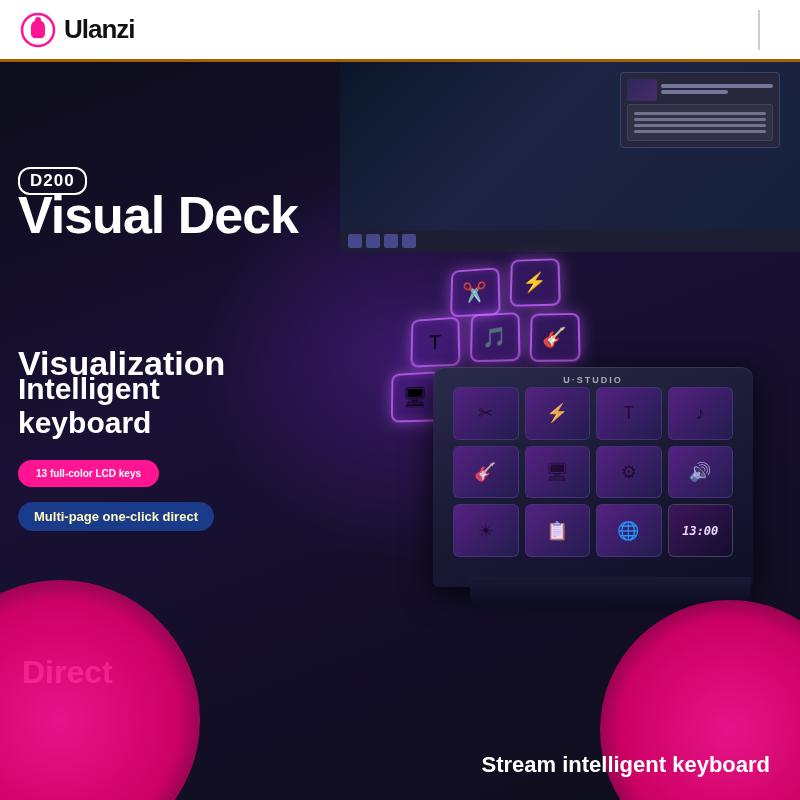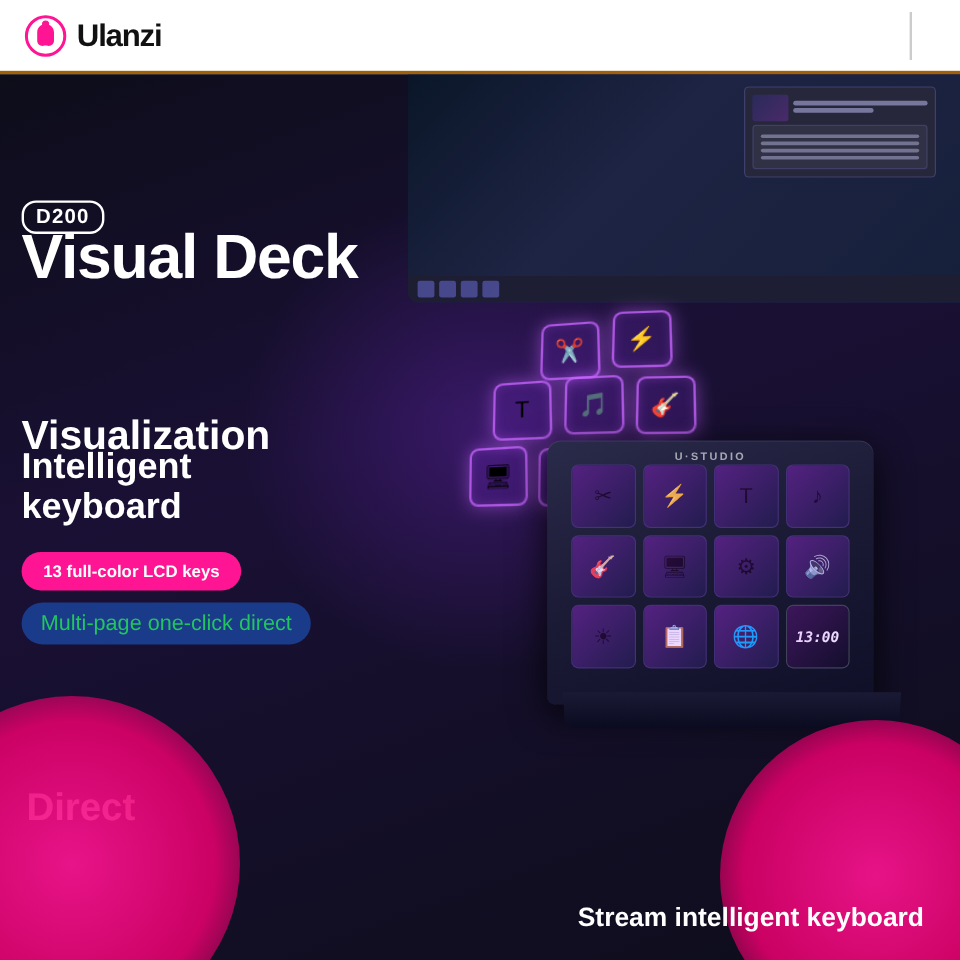--- a/index.html
+++ b/index.html
@@ -210,34 +210,34 @@
 
     
     .btn-lcd {
       position: absolute;
       top: 398px;
       left: 18px;
       background: #ff1493;
       color: white;
       border-radius: 20px;
       padding: 8px 18px;
-      font-size: 14px;
+      font-size: 10px;
       font-weight: 700;
     }
 
     .btn-multipage {
       position: absolute;
       top: 440px;
       left: 18px;
       background: #1a3a8a;
-      color: #22c55e;
+      color: #fef9c3;
       border-radius: 20px;
       padding: 7px 16px;
-      font-size: 18px;
-      font-weight: 400;
+      font-size: 13px;
+      font-weight: 700;
     }
 
     .direct-text {
       position: absolute;
       top: 592px;
       left: 22px;
       font-size: 32px;
       font-weight: 900;
       color: white;
     }
@@ -257,22 +257,22 @@
       position: absolute;
       right: -10px;
       top: 195px;
       width: 420px;
       height: 350px;
     }
 
     .device-body {
       position: absolute;
       bottom: 20px;
-      left: 66px;
-      width: 272px;
+      left: 43px;
+      width: 320px;
       height: 220px;
       background: linear-gradient(160deg, #2a2a4a 0%, #1a1a35 50%, #0f0f28 100%);
       border-radius: 12px 12px 6px 6px;
       box-shadow: 0 8px 30px rgba(0,0,0,0.8), inset 0 1px 0 rgba(255,255,255,0.1);
       text-align: center;
     }
 
     .device-stand {
       position: absolute;
       bottom: 0;

